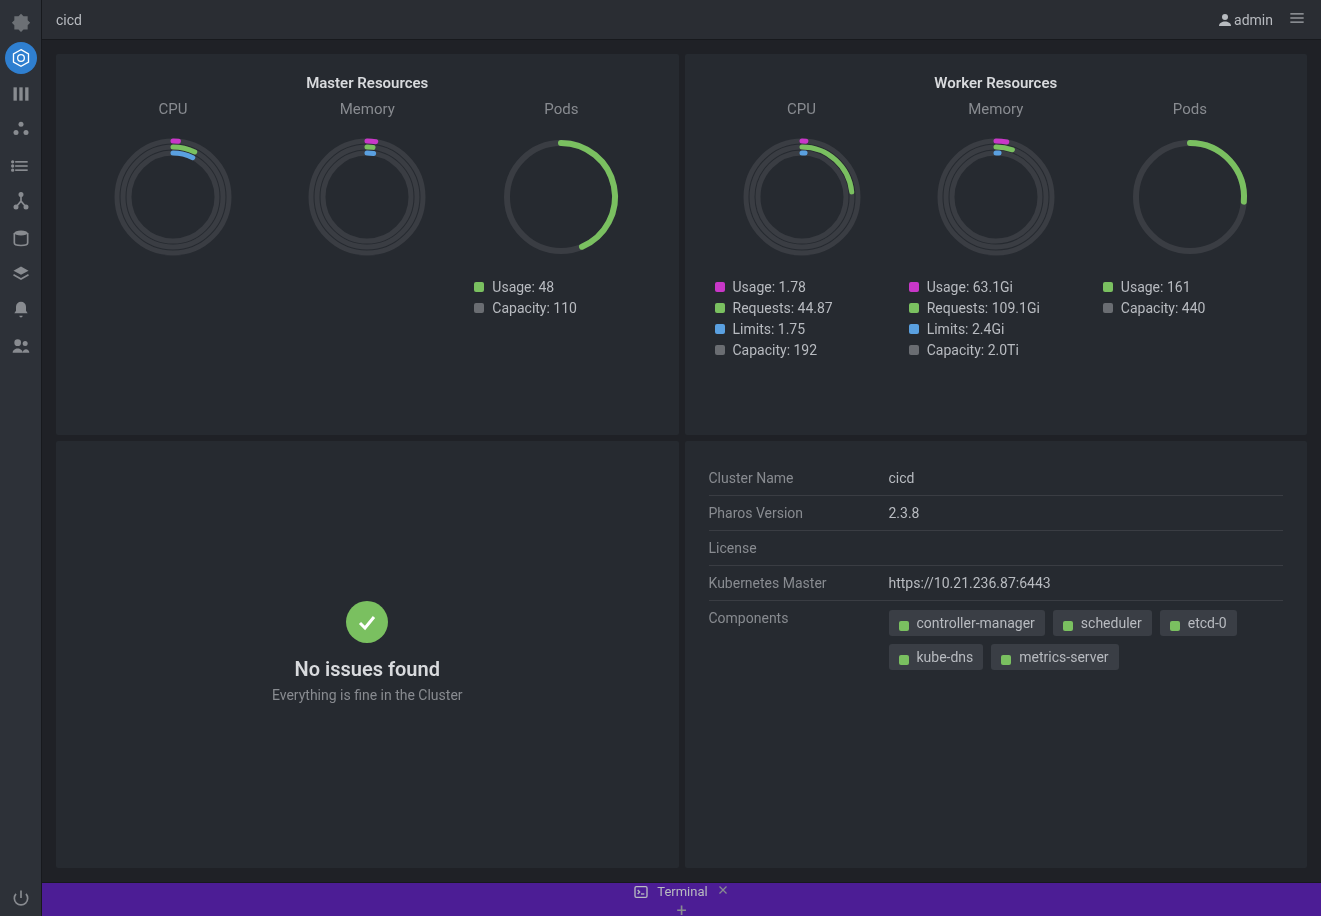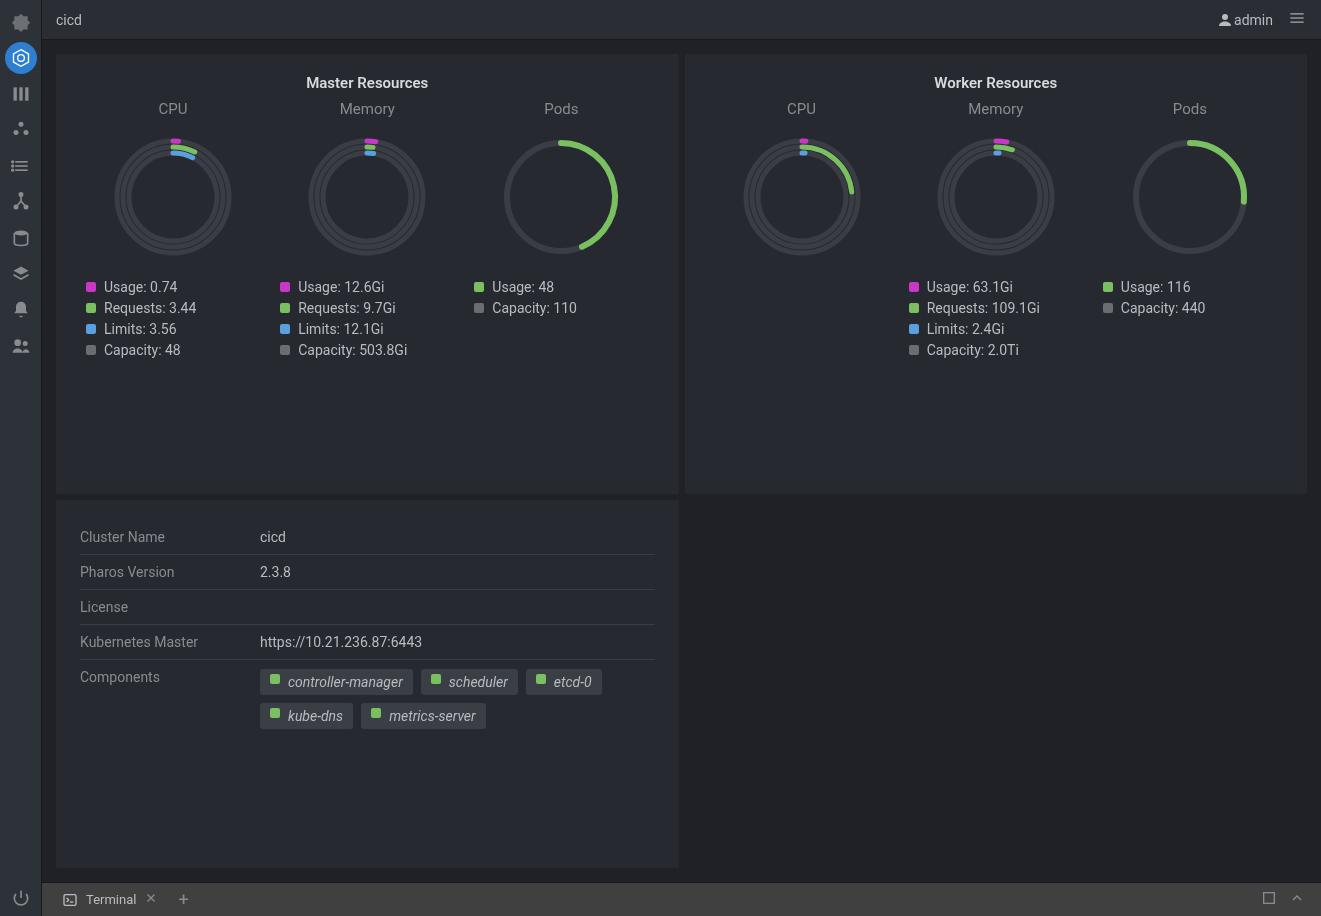--- a/index.html
+++ b/index.html
@@ -173,35 +173,35 @@
   .components {
     display:flex;
     flex-wrap:wrap;
     gap:8px;
   }
   .component-chip {
     background:#3a3e45;
     border-radius:3px;
     padding:5px 10px;
     display:flex;
-    align-items:flex-start;
+    align-items:flex-end;
     gap:8px;
     font-size:14px;
     color:var(--text);
-    font-style:italic;
   }
   .bottombar {
     height:34px;
-    background:#404040;
+    background:#4c1d95;
     border-top:1px solid #17191d;
     display:flex;
     align-items:center;
     padding:0 10px;
     font-size:13px;
     color:var(--text);
+    flex-direction:column;
   }
   .tab {
     display:flex; align-items:center; gap:8px;
     padding:0 10px; height:100%;
     cursor:pointer;
   }
   .tab .close, .tab .plus { color:var(--text-dim); cursor:pointer; }
   .plus-tab { padding:0 10px; color:var(--text-dim); cursor:pointer; font-size:18px; }
   .bottombar .spacer { flex:1; }
   .bottom-icon { color:var(--text-dim); cursor:pointer; padding:0 6px; }
@@ -316,67 +316,31 @@
             <div class="gauge-block">
               <div class="gauge-label">CPU</div>
               <svg class="gauge-svg" viewBox="0 0 130 130">
                 <circle cx="65" cy="65" r="56" fill="none" stroke="#3a3d43" stroke-width="5"></circle>
                 <circle cx="65" cy="65" r="50" fill="none" stroke="#3a3d43" stroke-width="5"></circle>
                 <circle cx="65" cy="65" r="44" fill="none" stroke="#3a3d43" stroke-width="5"></circle>
                 <path d="M 65 9 A 56 56 0 0 1 70.41600432608391 9.26251802296914" fill="none" stroke="#c837c8" stroke-width="5" stroke-linecap="round"></path>
                 <path d="M 65 15 A 50 50 0 0 1 86.76155496861638 19.984061429890325" fill="none" stroke="#7ac060" stroke-width="5" stroke-linecap="round"></path>
                 <path d="M 65 21 A 44 44 0 0 1 84.77003593909944 25.691658913575147" fill="none" stroke="#5aa0e0" stroke-width="5" stroke-linecap="round"></path>
               </svg>
-              <div class="legend">
-                <div class="legend-row">
-                  <span class="sq magenta"></span>
-                  <span>Usage: 0.74</span>
-                </div>
-                <div class="legend-row">
-                  <span class="sq green"></span>
-                  <span>Requests: 3.44</span>
-                </div>
-                <div class="legend-row">
-                  <span class="sq blue"></span>
-                  <span>Limits: 3.56</span>
-                </div>
-                <div class="legend-row">
-                  <span class="sq grey"></span>
-                  <span>Capacity: 48</span>
-                </div>
-              </div>
             </div>
             <div class="gauge-block">
               <div class="gauge-label">Memory</div>
               <svg class="gauge-svg" viewBox="0 0 130 130">
                 <circle cx="65" cy="65" r="56" fill="none" stroke="#3a3d43" stroke-width="5"></circle>
                 <circle cx="65" cy="65" r="50" fill="none" stroke="#3a3d43" stroke-width="5"></circle>
                 <circle cx="65" cy="65" r="44" fill="none" stroke="#3a3d43" stroke-width="5"></circle>
                 <path d="M 65 9 A 56 56 0 0 1 73.76377907659494 9.68999931028172" fill="none" stroke="#c837c8" stroke-width="5" stroke-linecap="round"></path>
                 <path d="M 65 15 A 50 50 0 0 1 71.03397663571377 15.365424088044634" fill="none" stroke="#7ac060" stroke-width="5" stroke-linecap="round"></path>
                 <path d="M 65 21 A 44 44 0 0 1 71.61470007910442 21.500048932631017" fill="none" stroke="#5aa0e0" stroke-width="5" stroke-linecap="round"></path>
               </svg>
-              <div class="legend">
-                <div class="legend-row">
-                  <span class="sq magenta"></span>
-                  <span>Usage: 12.6Gi</span>
-                </div>
-                <div class="legend-row">
-                  <span class="sq green"></span>
-                  <span>Requests: 9.7Gi</span>
-                </div>
-                <div class="legend-row">
-                  <span class="sq blue"></span>
-                  <span>Limits: 12.1Gi</span>
-                </div>
-                <div class="legend-row">
-                  <span class="sq grey"></span>
-                  <span>Capacity: 503.8Gi</span>
-                </div>
-              </div>
             </div>
             <div class="gauge-block">
               <div class="gauge-label">Pods</div>
               <svg class="gauge-svg" viewBox="0 0 130 130">
                 <circle cx="65" cy="65" r="54" fill="none" stroke="#3a3d43" stroke-width="6"></circle>
                 <path d="M 65 11 A 54 54 0 0 1 86.02058574113914 114.7406772682019" fill="none" stroke="#7ac060" stroke-width="6" stroke-linecap="round"></path>
               </svg>
               <div class="legend">
                 <div class="legend-row">
                   <span class="sq green"></span>
@@ -396,20 +360,38 @@
             <div class="gauge-block">
               <div class="gauge-label">CPU</div>
               <svg class="gauge-svg" viewBox="0 0 130 130">
                 <circle cx="65" cy="65" r="56" fill="none" stroke="#3a3d43" stroke-width="5"></circle>
                 <circle cx="65" cy="65" r="50" fill="none" stroke="#3a3d43" stroke-width="5"></circle>
                 <circle cx="65" cy="65" r="44" fill="none" stroke="#3a3d43" stroke-width="5"></circle>
                 <path d="M 65 9 A 56 56 0 0 1 68.90636252967103 9.136413185449847" fill="none" stroke="#c837c8" stroke-width="5" stroke-linecap="round"></path>
                 <path d="M 65 15 A 50 50 0 0 1 114.73793668974952 59.88750023506423" fill="none" stroke="#7ac060" stroke-width="5" stroke-linecap="round"></path>
                 <path d="M 65 21 A 44 44 0 0 1 68.06928484474152 21.107181788567736" fill="none" stroke="#5aa0e0" stroke-width="5" stroke-linecap="round"></path>
               </svg>
+              <div class="legend">
+                <div class="legend-row">
+                  <span class="sq magenta"></span>
+                  <span>Usage: 1.78</span>
+                </div>
+                <div class="legend-row">
+                  <span class="sq green"></span>
+                  <span>Requests: 44.87</span>
+                </div>
+                <div class="legend-row">
+                  <span class="sq blue"></span>
+                  <span>Limits: 1.75</span>
+                </div>
+                <div class="legend-row">
+                  <span class="sq grey"></span>
+                  <span>Capacity: 192</span>
+                </div>
+              </div>
             </div>
             <div class="gauge-block">
               <div class="gauge-label">Memory</div>
               <svg class="gauge-svg" viewBox="0 0 130 130">
                 <circle cx="65" cy="65" r="56" fill="none" stroke="#3a3d43" stroke-width="5"></circle>
                 <circle cx="65" cy="65" r="50" fill="none" stroke="#3a3d43" stroke-width="5"></circle>
                 <circle cx="65" cy="65" r="44" fill="none" stroke="#3a3d43" stroke-width="5"></circle>
                 <path d="M 65 9 A 56 56 0 0 1 75.77336239678317 10.046067814326712" fill="none" stroke="#c837c8" stroke-width="5" stroke-linecap="round"></path>
                 <path d="M 65 15 A 50 50 0 0 1 81.42498146314273 17.774795035538304" fill="none" stroke="#7ac060" stroke-width="5" stroke-linecap="round"></path>
                 <path d="M 65 21 A 44 44 0 0 1 68.06928484474152 21.107181788567736" fill="none" stroke="#5aa0e0" stroke-width="5" stroke-linecap="round"></path>
@@ -435,31 +417,40 @@
             </div>
             <div class="gauge-block">
               <div class="gauge-label">Pods</div>
               <svg class="gauge-svg" viewBox="0 0 130 130">
                 <circle cx="65" cy="65" r="54" fill="none" stroke="#3a3d43" stroke-width="6"></circle>
                 <path d="M 65 11 A 54 54 0 0 1 118.80191346658535 69.62105045785734" fill="none" stroke="#7ac060" stroke-width="6" stroke-linecap="round"></path>
               </svg>
               <div class="legend">
                 <div class="legend-row">
                   <span class="sq green"></span>
-                  <span>Usage: 116</span>
+                  <span>Usage: 161</span>
                 </div>
                 <div class="legend-row">
                   <span class="sq grey"></span>
                   <span>Capacity: 440</span>
                 </div>
               </div>
             </div>
           </div>
         </div>
 
+      <div class="panel issues-panel">
+        <div class="check-badge">
+          <svg width="24" height="24" viewBox="0 0 24 24" fill="none" stroke="currentColor" stroke-width="3">
+              <polyline points="5,13 10,18 19,7"></polyline>
+            </svg>
+        </div>
+        <div class="issues-title">No issues found</div>
+        <div class="issues-sub">Everything is fine in the Cluster</div>
+      </div>
 
       <div class="panel info-panel" id="panel-info">
         <div id="info-rows">
             <div class="info-row">
               <div class="info-key">Cluster Name</div>
               <div class="info-val">cicd</div>
             </div>
             <div class="info-row">
               <div class="info-key">Pharos Version</div>
               <div class="info-val">2.3.8</div>

